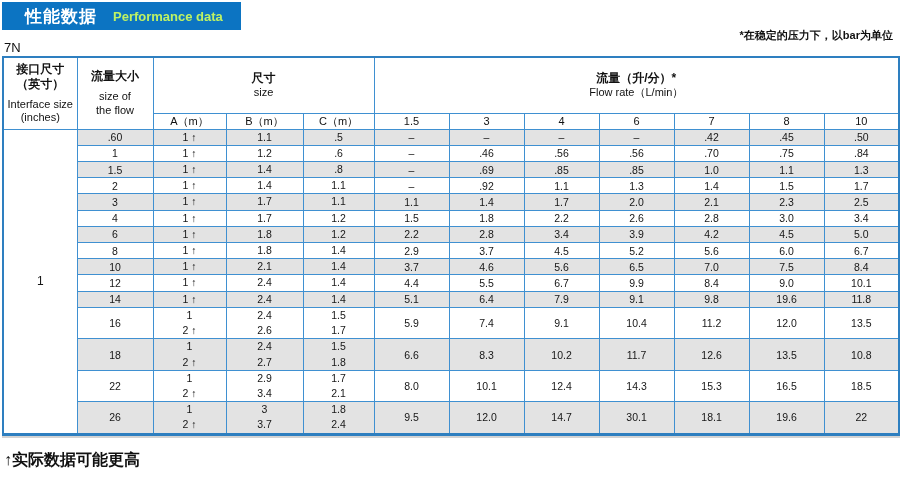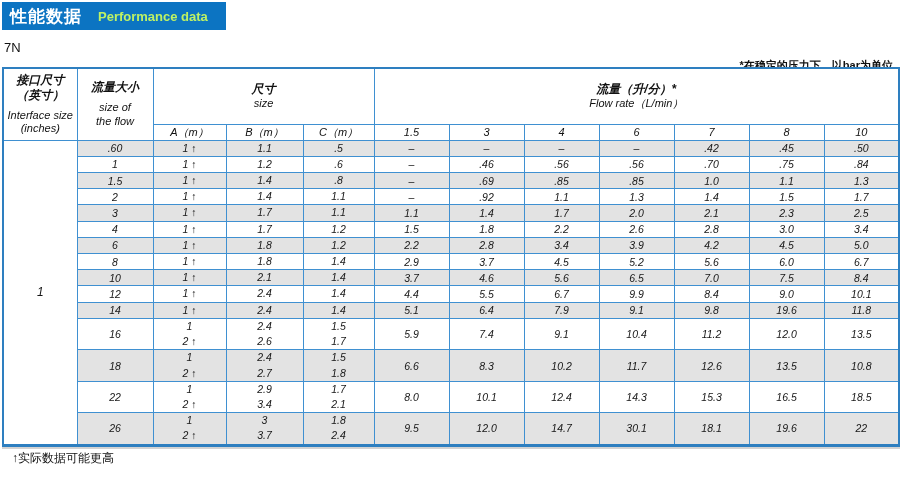--- a/index.html
+++ b/index.html
@@ -4,33 +4,32 @@
 <style>
   html,body{margin:0;padding:0;}
   body{
     width:900px;height:488px;position:relative;background:#fff;
     font-family:"Liberation Sans","DejaVu Sans",sans-serif;color:#111;
     overflow:hidden;
   }
   .banner{
     position:absolute;left:2px;top:2px;height:28px;
     display:inline-flex;align-items:center;gap:16px;
-    padding:0 18px 0 8px;background:#0c74c2;
+    padding:0 18px 0 23px;background:#0c74c2;
   }
   .banner .cn{color:#fff;font-weight:bold;font-size:17px;letter-spacing:1px;}
   .banner .en{color:#bef264;font-weight:bold;font-size:13px;}
   .model{position:absolute;left:4px;top:40px;font-size:13px;font-weight:normal;}
-  .top-note{position:absolute;right:7px;top:58px;font-size:11px;font-weight:bold;}
-  .bottom-note{position:absolute;left:12px;top:450px;font-size:12px;font-weight:normal;}
+  .top-note{position:absolute;right:7px;top:28px;font-size:11px;font-weight:bold;}
+  .bottom-note{position:absolute;left:4px;top:450px;font-size:16px;font-weight:bold;}
   table.perf{
-    position:absolute;left:2px;top:67px;width:896px;
+    position:absolute;left:2px;top:56px;width:896px;
     border-collapse:collapse;table-layout:fixed;
     border:2px solid #2e7fc0;border-bottom-width:3px;
     box-shadow:0 2px 0 rgba(80,80,80,.25);
-    font-style:italic;
   }
   .perf th,.perf td{
     border:1px solid #3f90d1;text-align:center;vertical-align:middle;
     padding:0;background:#fff;
   }
   .perf thead tr.h1{height:56px;}
   .perf thead tr.h2{height:16px;}
   .perf th{font-weight:normal;}
   .cnb{font-weight:bold;font-size:12px;line-height:1.25;}
   .enh{font-size:11px;line-height:1.25;}

